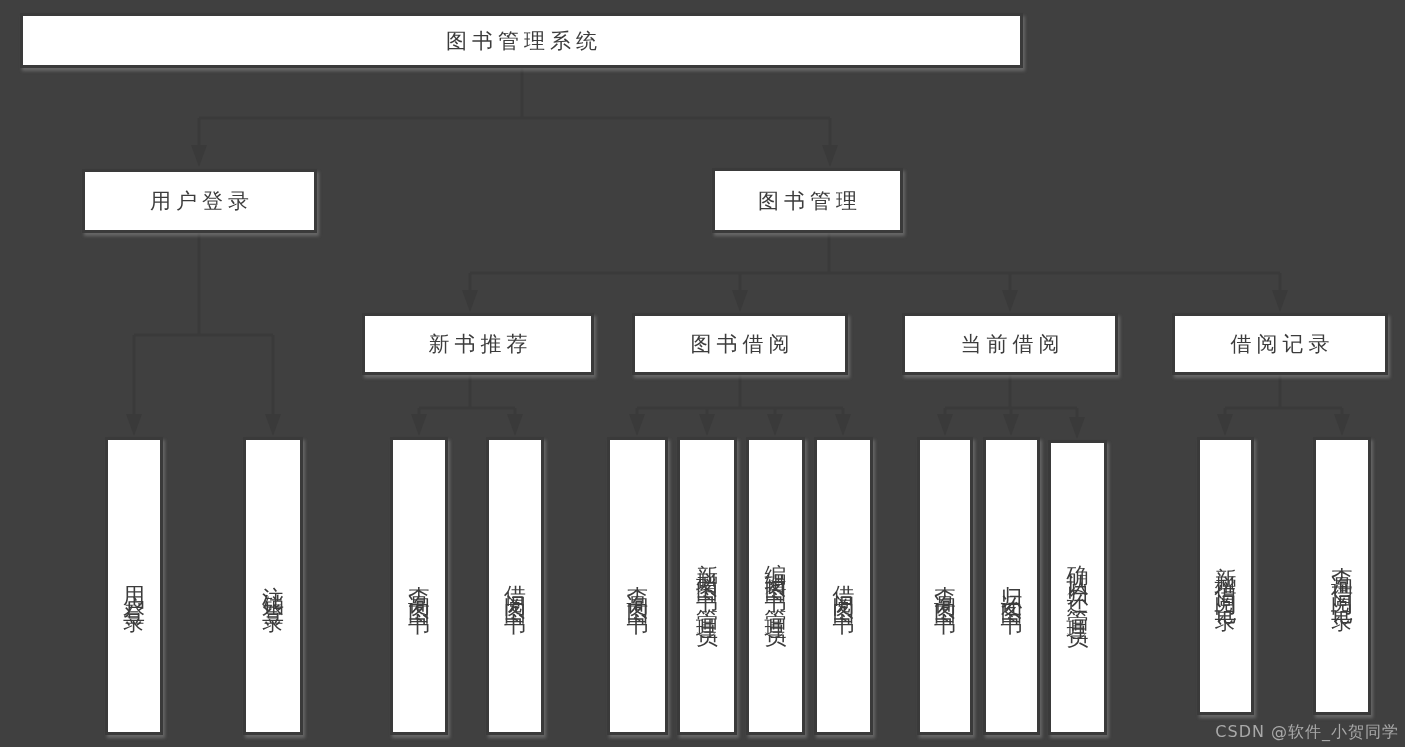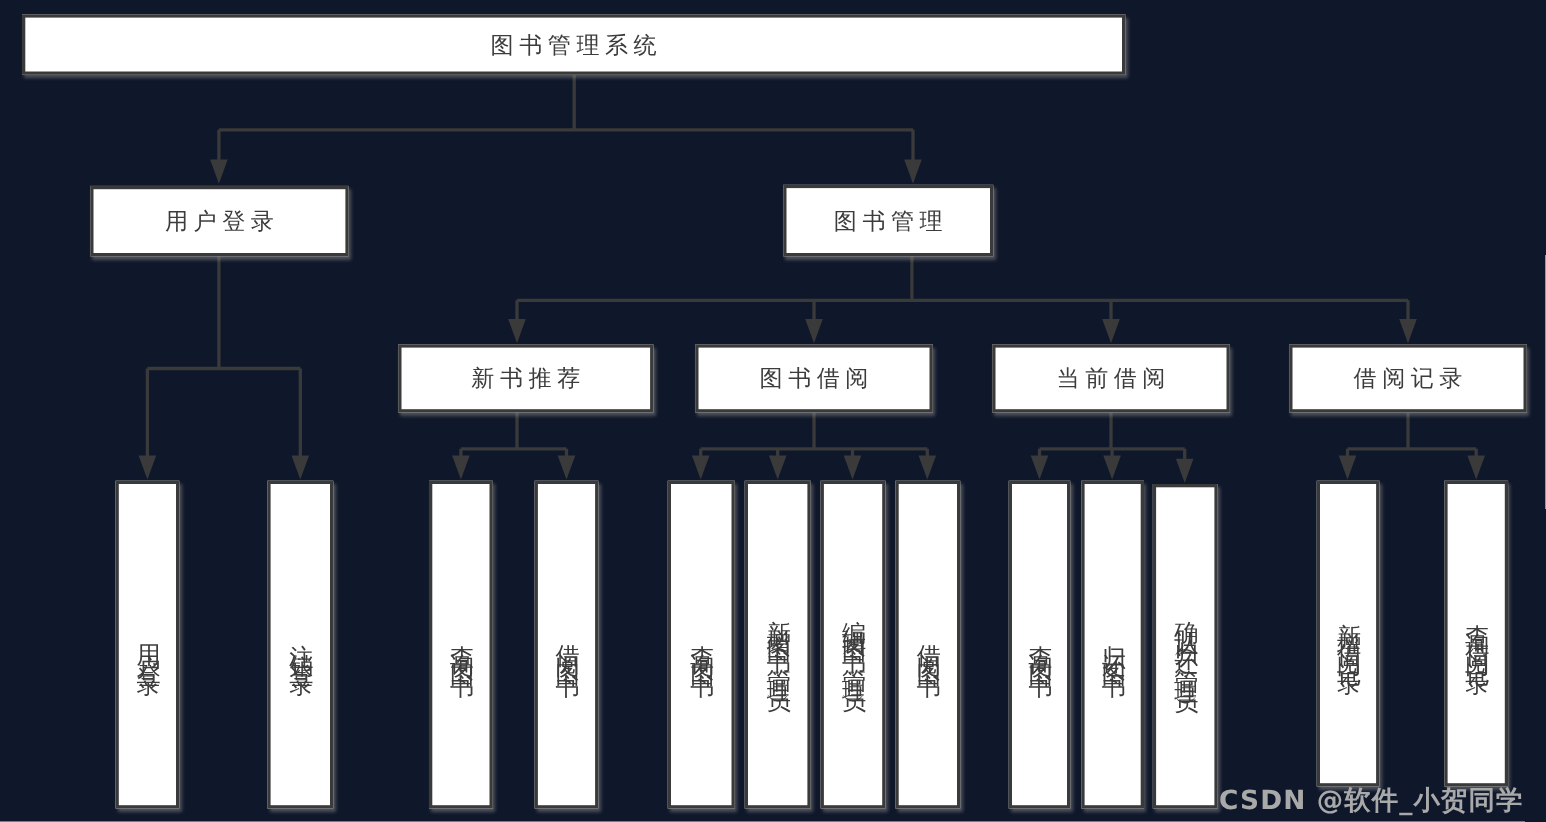--- a/index.html
+++ b/index.html
@@ -5,21 +5,21 @@
   html, body {
     margin: 0;
     padding: 0;
     background: #ffffff;
     font-family: "DejaVu Sans", "Liberation Sans", sans-serif;
   }
   #canvas {
     position: relative;
     width: 1405px;
     height: 747px;
-    background: #0f172a;
+    background: #404040;
     overflow: hidden;
   }
   #connectors {
     position: absolute;
     left: 0; top: 0;
     width: 1405px; height: 747px;
     pointer-events: none;
   }
   .node {
     position: absolute;
@@ -41,27 +41,26 @@
     writing-mode: vertical-rl;
     text-orientation: mixed;
     font-size: 22px;
     letter-spacing: 9px;
     text-indent: 0;
     line-height: 1;
     white-space: normal;
   }
   .watermark {
     position: absolute;
-    right: 20px;
+    right: 6px;
     bottom: 4px;
     color: #a9a9a9;
-    font-size: 24px;
+    font-size: 16px;
     letter-spacing: 1px;
     z-index: 3;
-    font-weight: bold;
   }
 </style>
 </head>
 <body>
 
 <div id="canvas">
 
   <svg id="connectors" viewBox="0 0 1405 747" xmlns="http://www.w3.org/2000/svg">
     <g stroke="#3a3a3a" stroke-width="3" fill="none">
 

